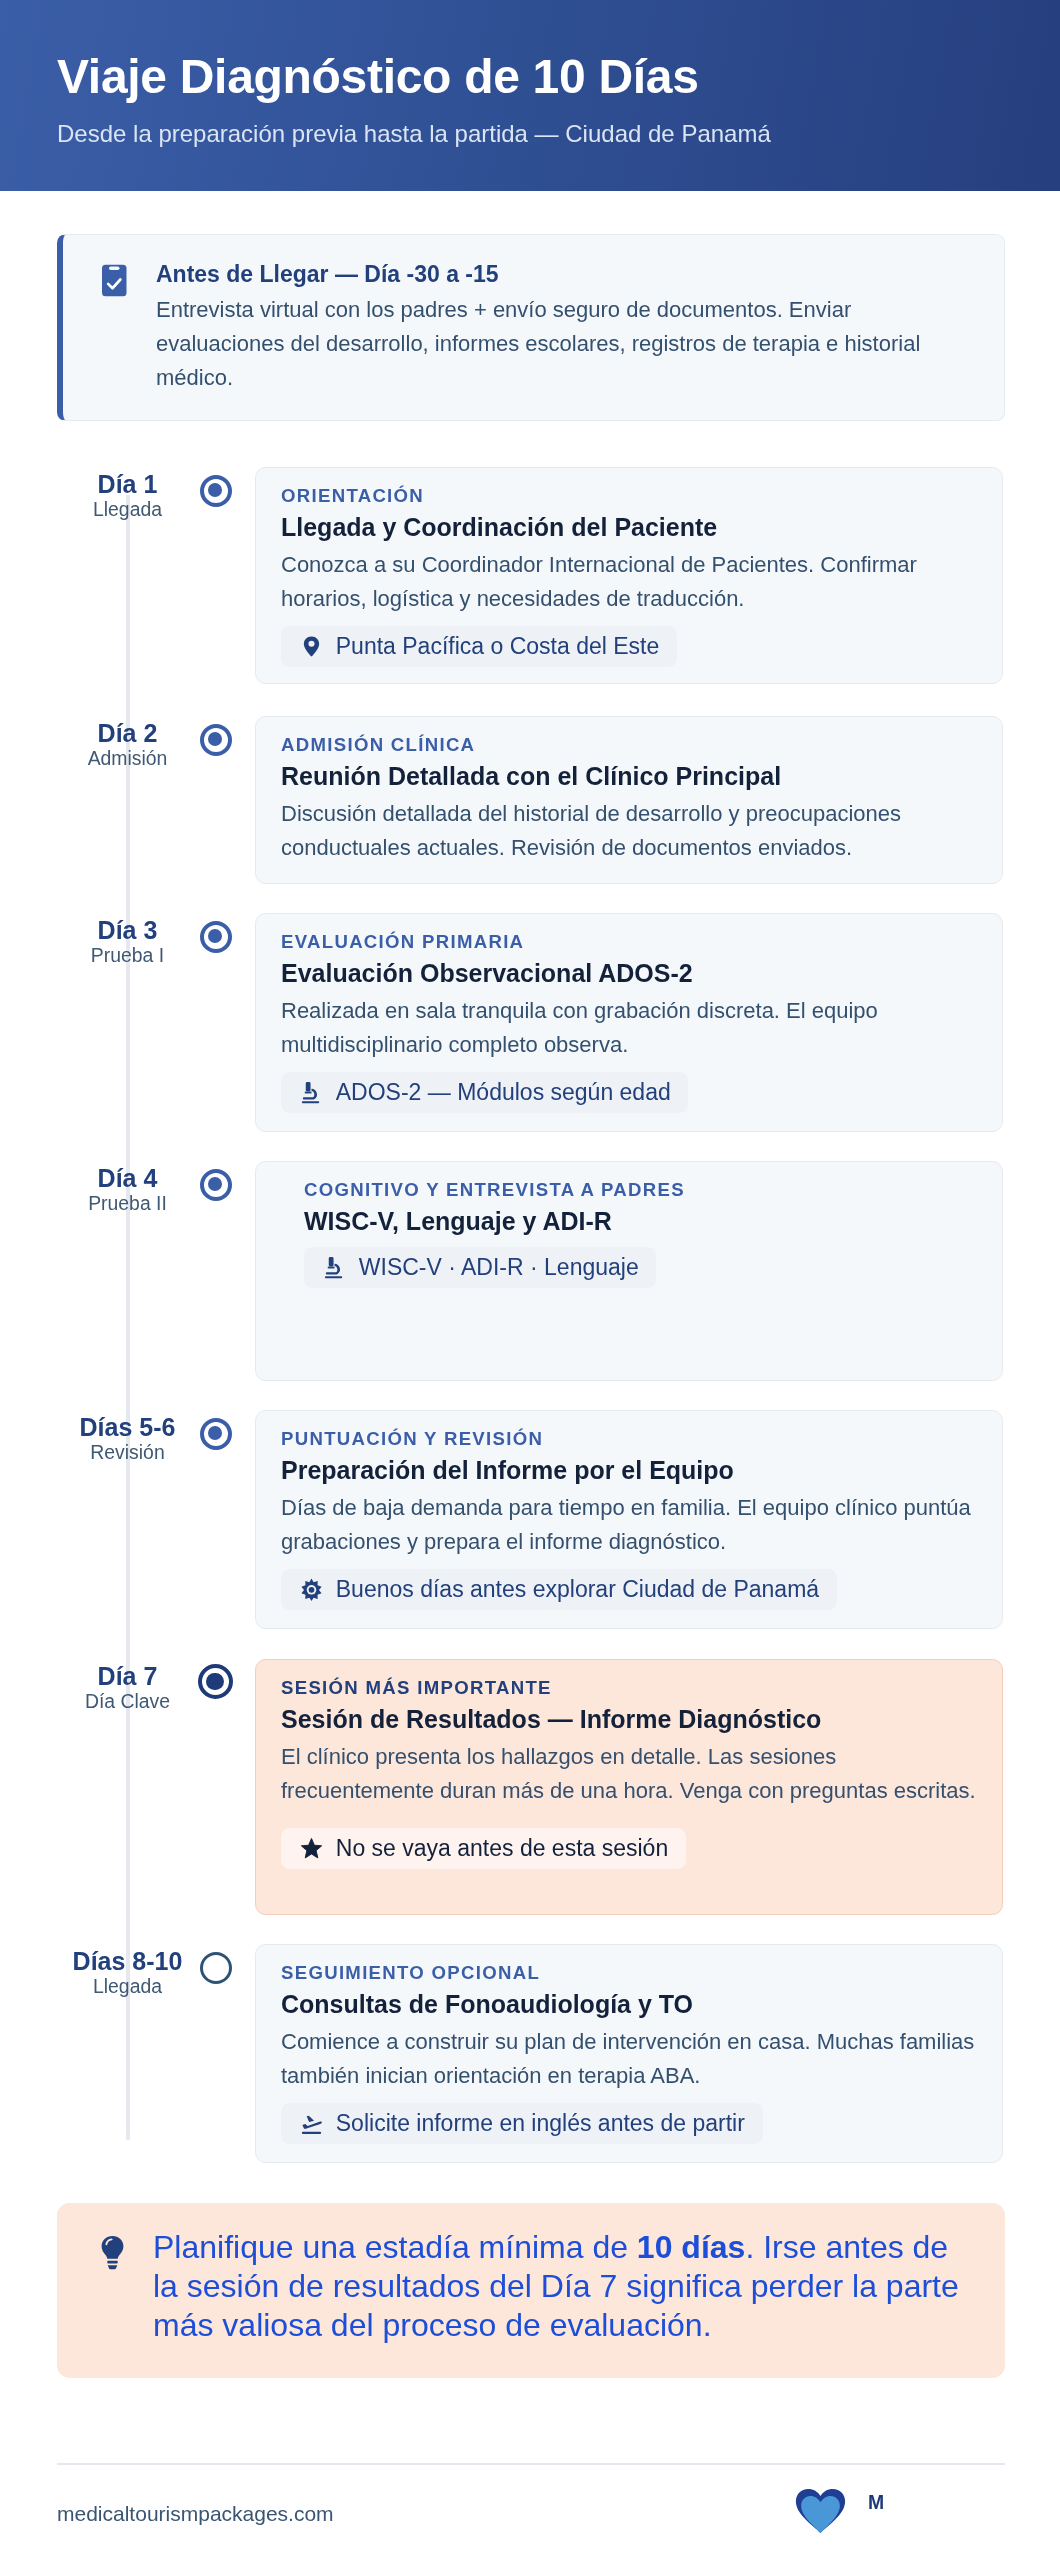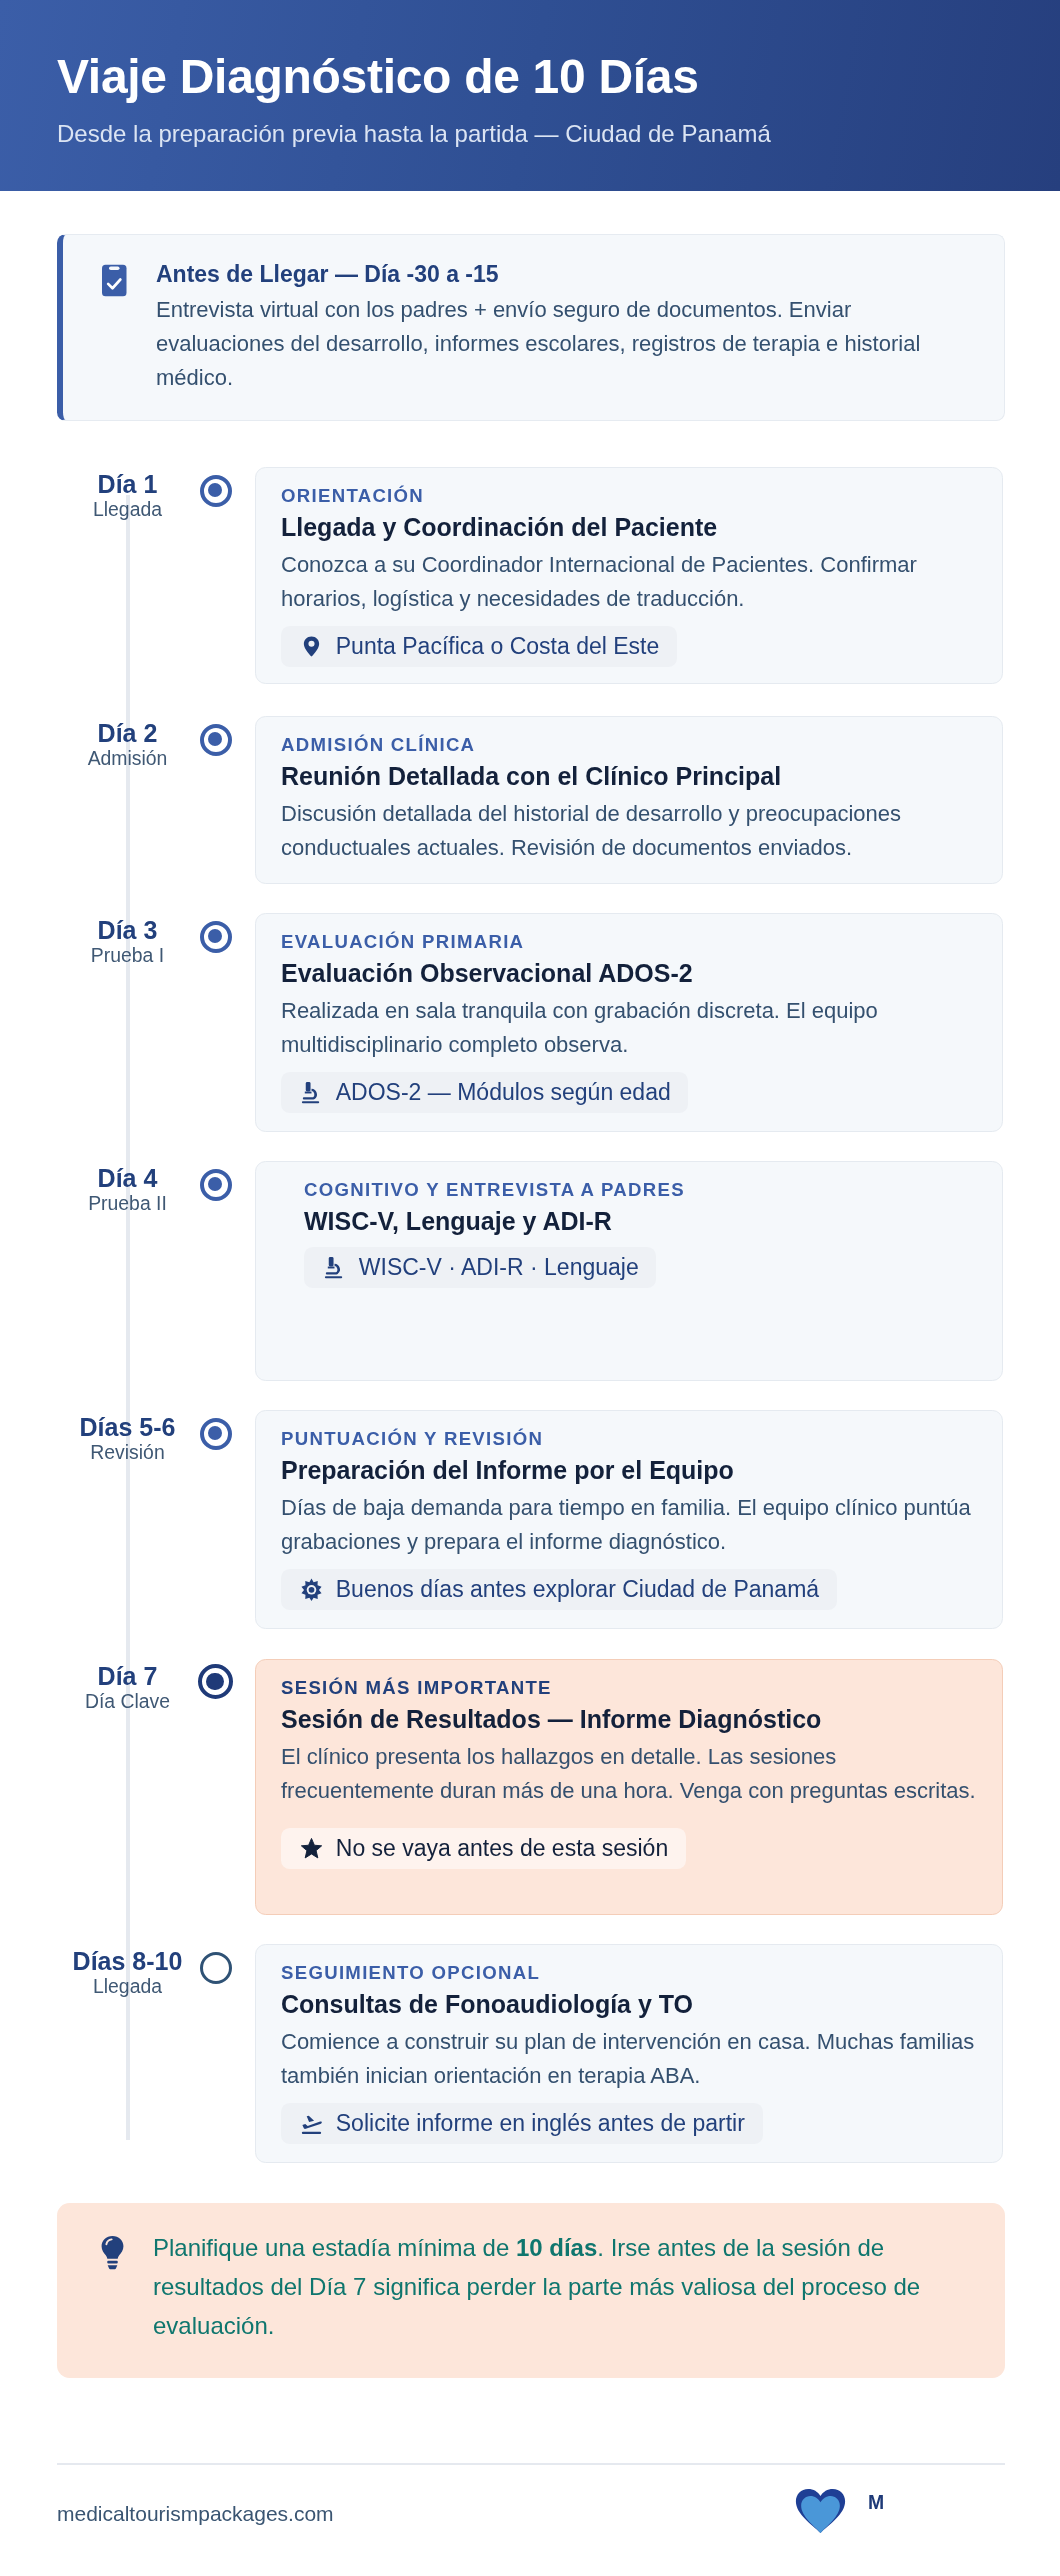--- a/index.html
+++ b/index.html
@@ -36,21 +36,21 @@
   .card .cat { font-size: 18.6px; font-weight: 700; letter-spacing: 1.3px; color: #3b5ea8; line-height: 23px; }
   .card.key .cat { color: #22407c; }
   .card .ttl { font-size: 25px; font-weight: 700; color: #13213b; line-height: 30px; margin-top: 5.3px; }
   .card .desc { font-size: 22px; color: #34506f; line-height: 34px; margin-top: 5.3px; }
   .chip { display: inline-flex; align-items: center; gap: 12.4px; margin-top: 10.6px; background: #eef1f5; border-radius: 8.8px; padding: 0 17.7px 0 19.4px; height: 41px; font-size: 23px; font-weight: 400; color: #22407c; }
   .card.key .chip { background: #fef3ee; color: #13213b; margin-top: 20px; }
   .chip svg { width: 23px; height: 23px; flex: none; }
 
   .callout { position: absolute; left: 57px; top: 2203px; width: 948px; height: 175px; background: #fde6da; border-radius: 12.4px; }
   .callout .icon { position: absolute; left: 43px; top: 32px; width: 25px; height: 35px; }
-  .callout .text { position: absolute; left: 96px; top: 25px; width: 822px; font-size: 24px; line-height: 39px; color: #0f766e; }
+  .callout .text { position: absolute; left: 96px; top: 25px; width: 822px; font-size: 32px; line-height: 39px; color: #1d4ed8; }
   .callout .text b { font-weight: 700; }
 
   .divider { position: absolute; left: 57px; top: 2463px; width: 948px; height: 1.8px; background: #e5e9ef; }
   .site { position: absolute; left: 57px; top: 2502px; font-size: 21px; color: #3a5572; }
   .logo-heart { position: absolute; left: 795px; top: 2488px; width: 51px; height: 46px; }
   .logo-m { position: absolute; left: 868px; top: 2491px; font-size: 19.4px; font-weight: 700; color: #1f3a78; }
 </style>
 </head>
 <body>
 

